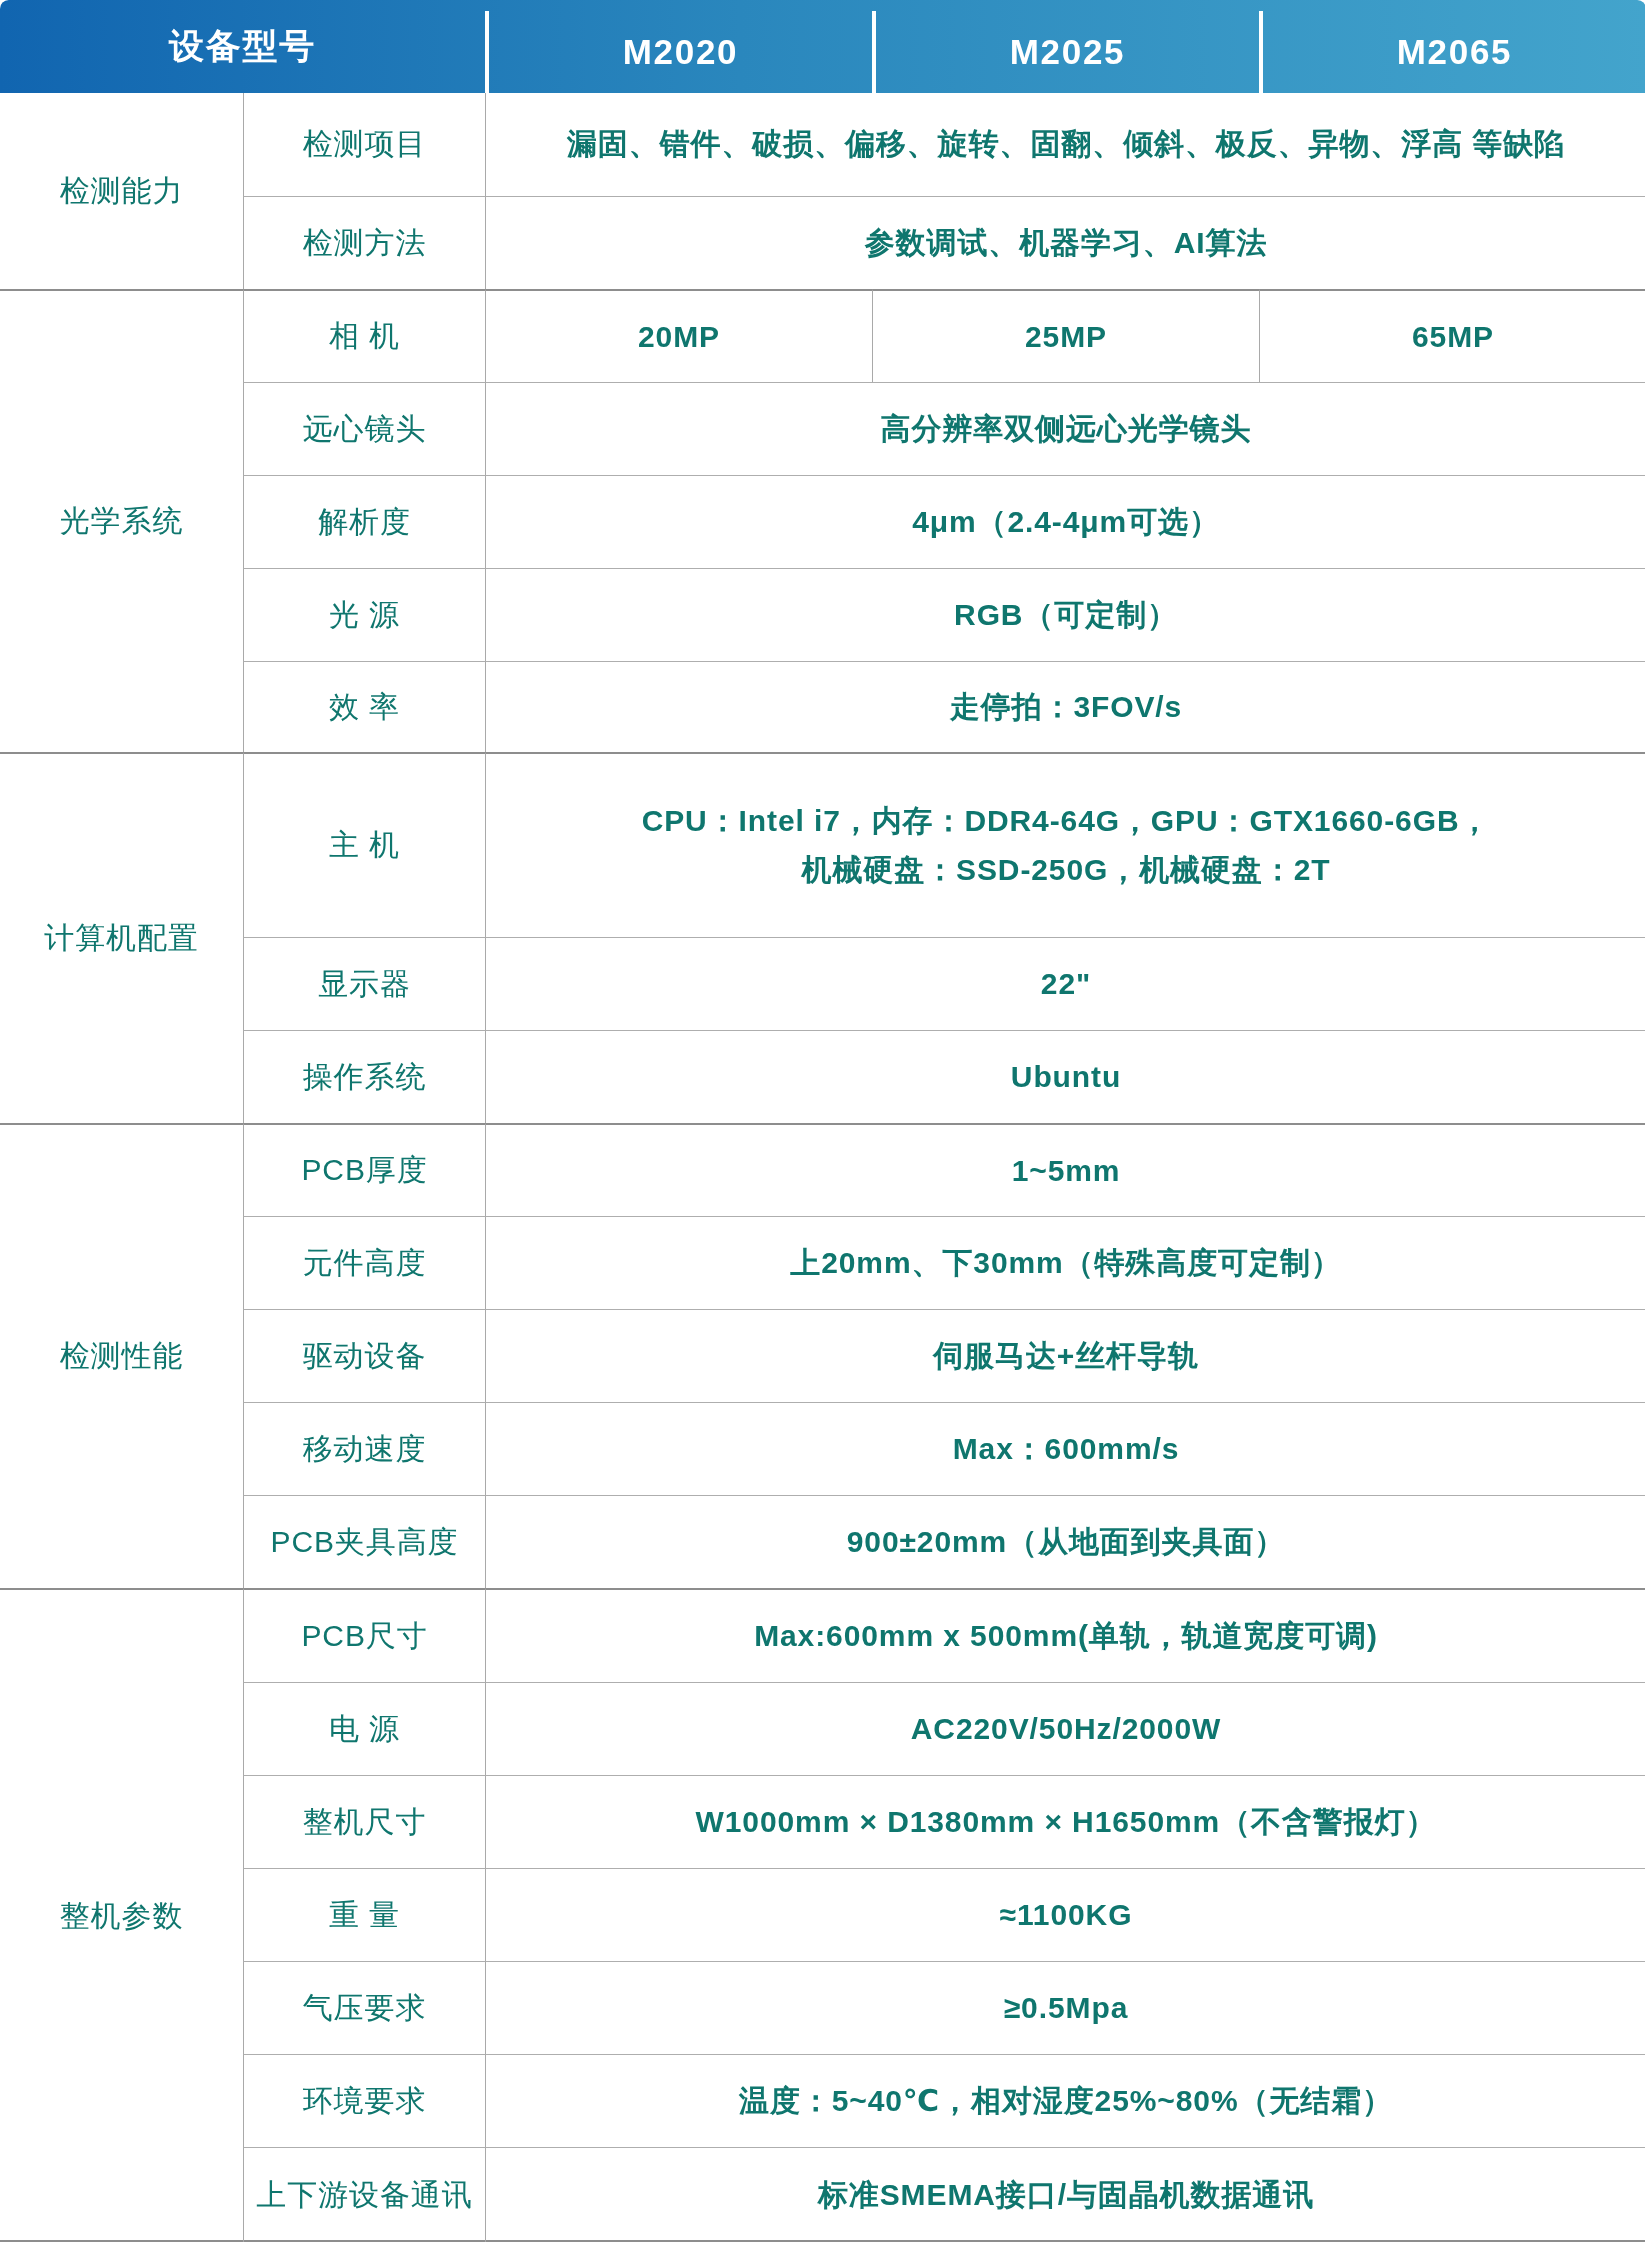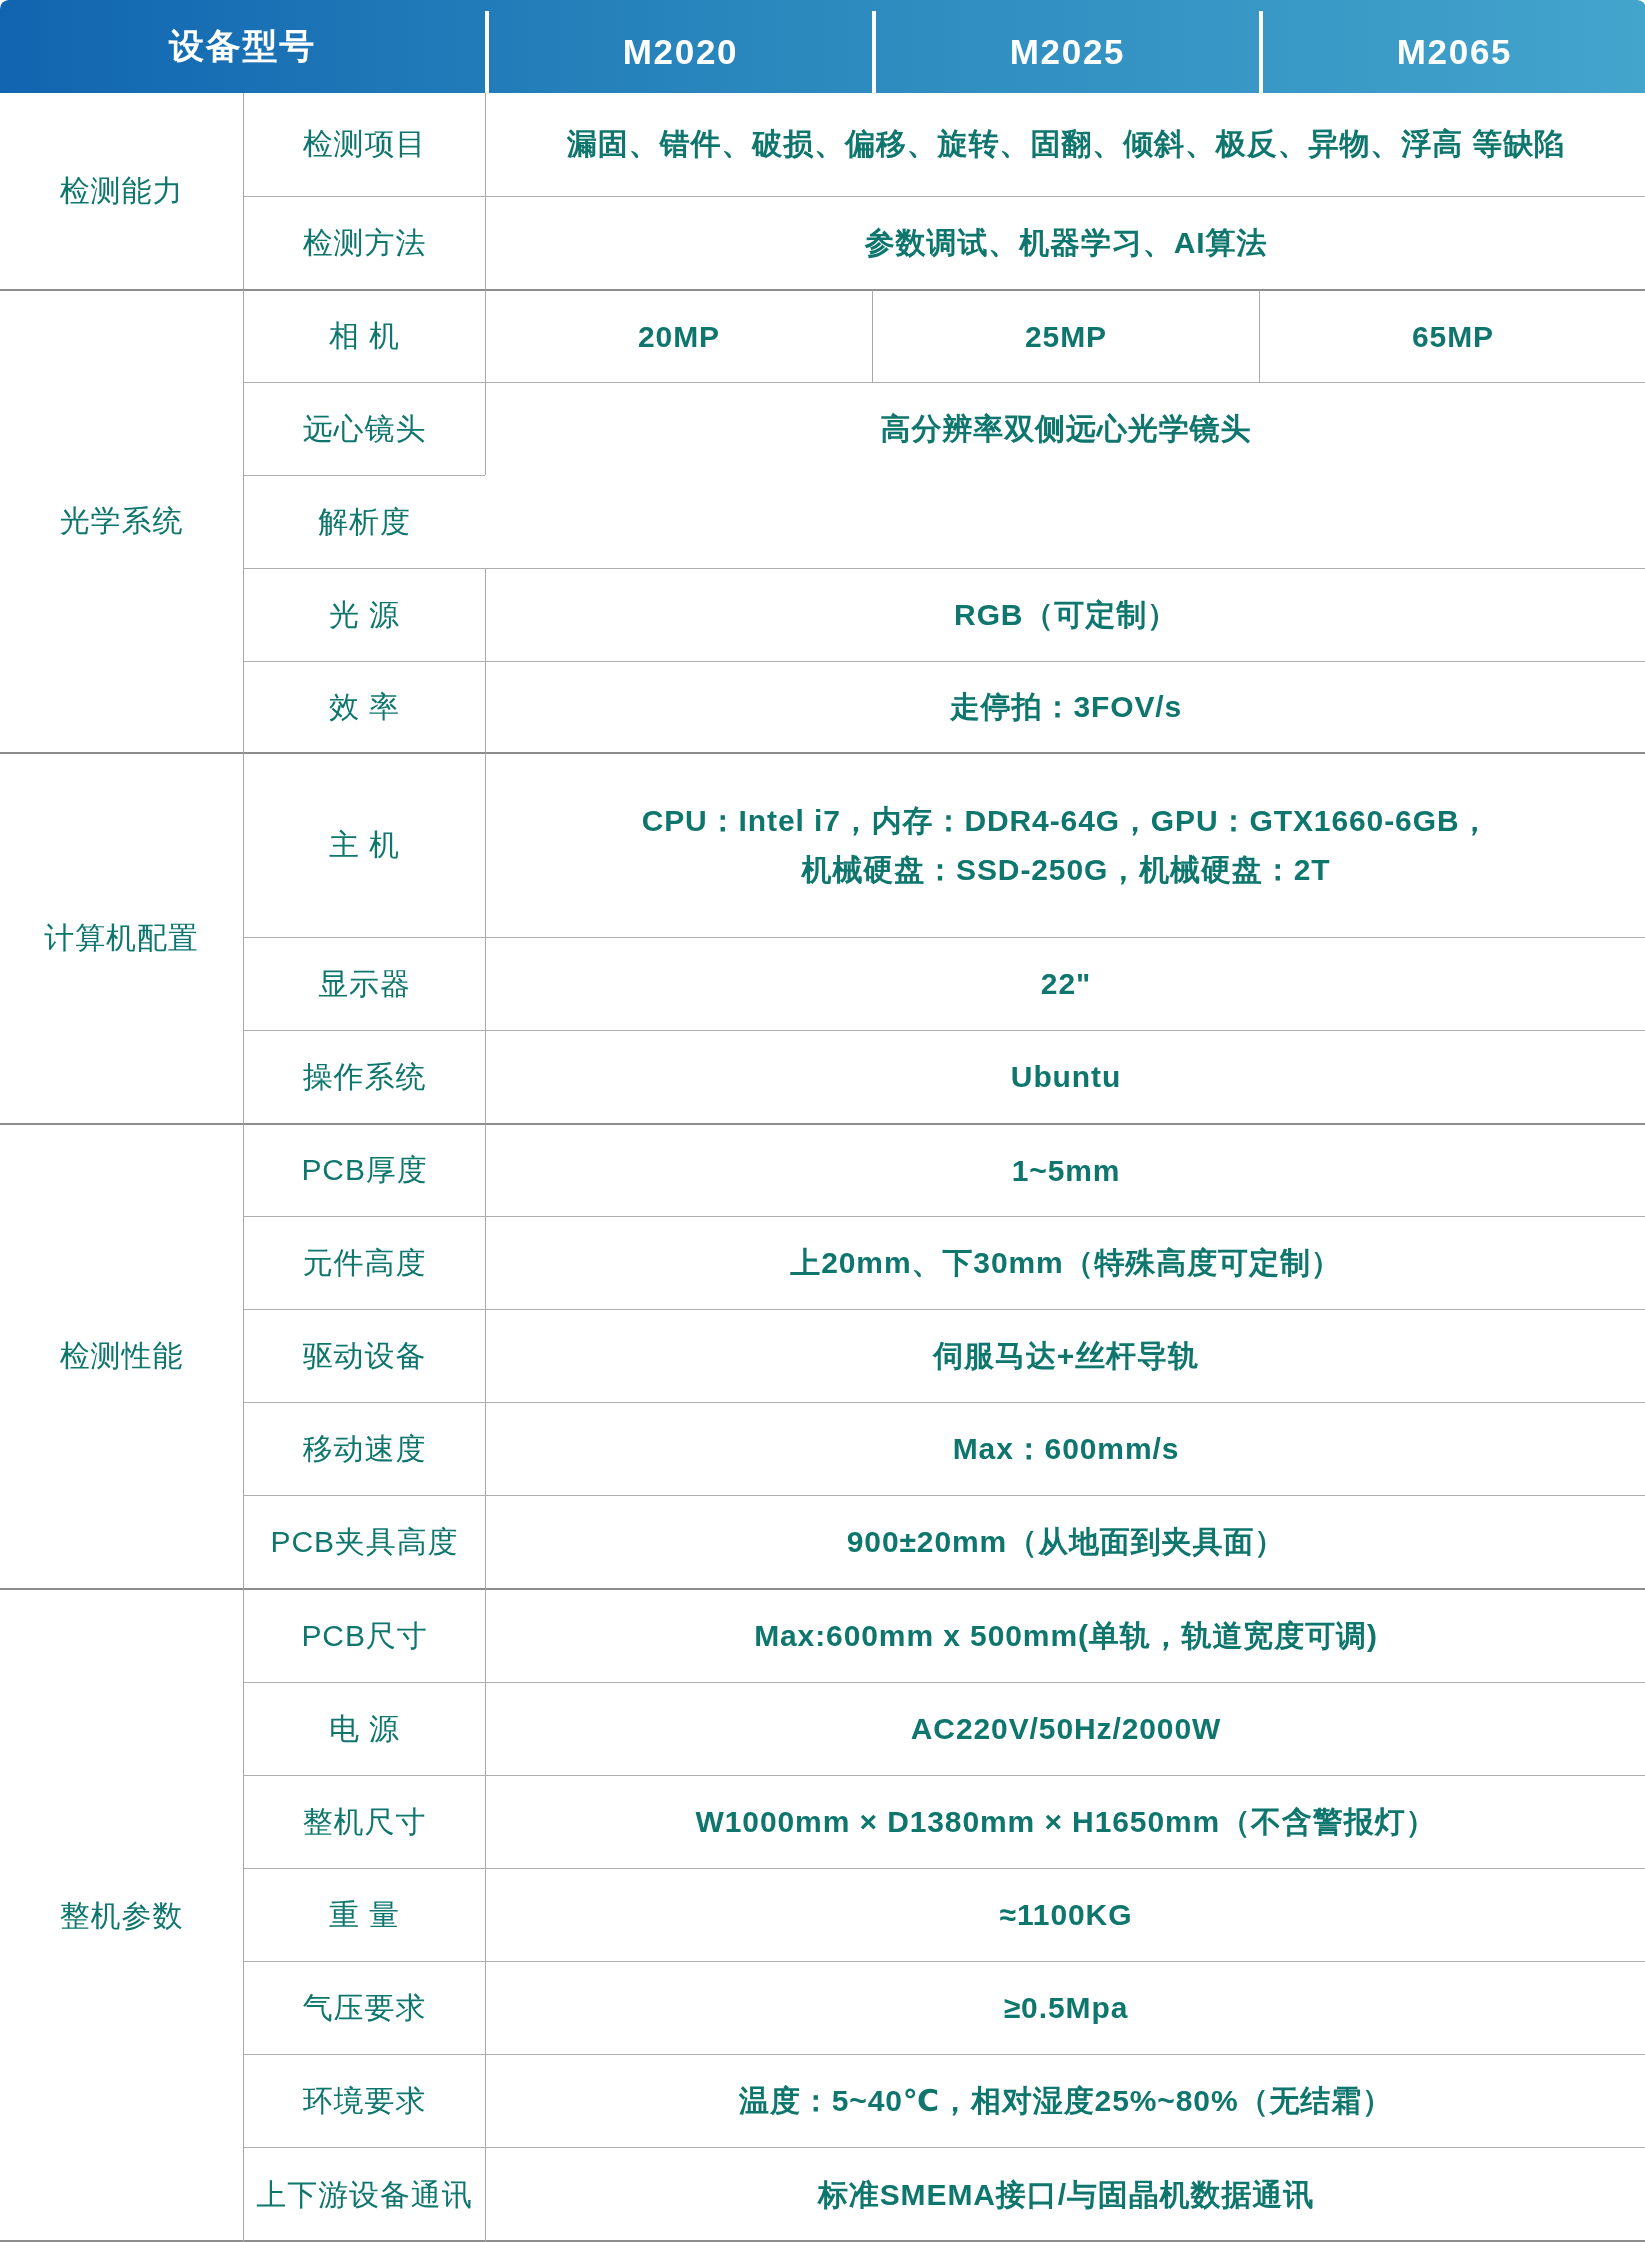--- a/index.html
+++ b/index.html
@@ -70,20 +70,21 @@
 
   <div class="lab sdiv" style="grid-area:4/2">相 机</div>
   <div class="val sdiv" style="grid-area:4/3">20MP</div>
   <div class="val sdiv" style="grid-area:4/4">25MP</div>
   <div class="val sdiv" style="grid-area:4/5">65MP</div>
 
   <div class="lab rdiv" style="grid-area:5/2">远心镜头</div>
   <div class="val rdiv" style="grid-area:5/3/6/6">高分辨率双侧远心光学镜头</div>
 
   <div class="lab rdiv" style="grid-area:6/2">解析度</div>
+  <div class="val rdiv" style="grid-area:6/3/7/6">4μm（2.4-4μm可选）</div>
 
   <div class="lab rdiv" style="grid-area:7/2">光 源</div>
   <div class="val rdiv" style="grid-area:7/3/8/6">RGB（可定制）</div>
 
   <div class="lab rdiv" style="grid-area:8/2">效 率</div>
   <div class="val rdiv" style="grid-area:8/3/9/6">走停拍：3FOV/s</div>
 
   <div class="lab sdiv" style="grid-area:9/2">主 机</div>
   <div class="val sdiv two-lines" style="grid-area:9/3/10/6">
     <span>CPU：Intel i7，内存：DDR4-64G，GPU：GTX1660-6GB，</span>

